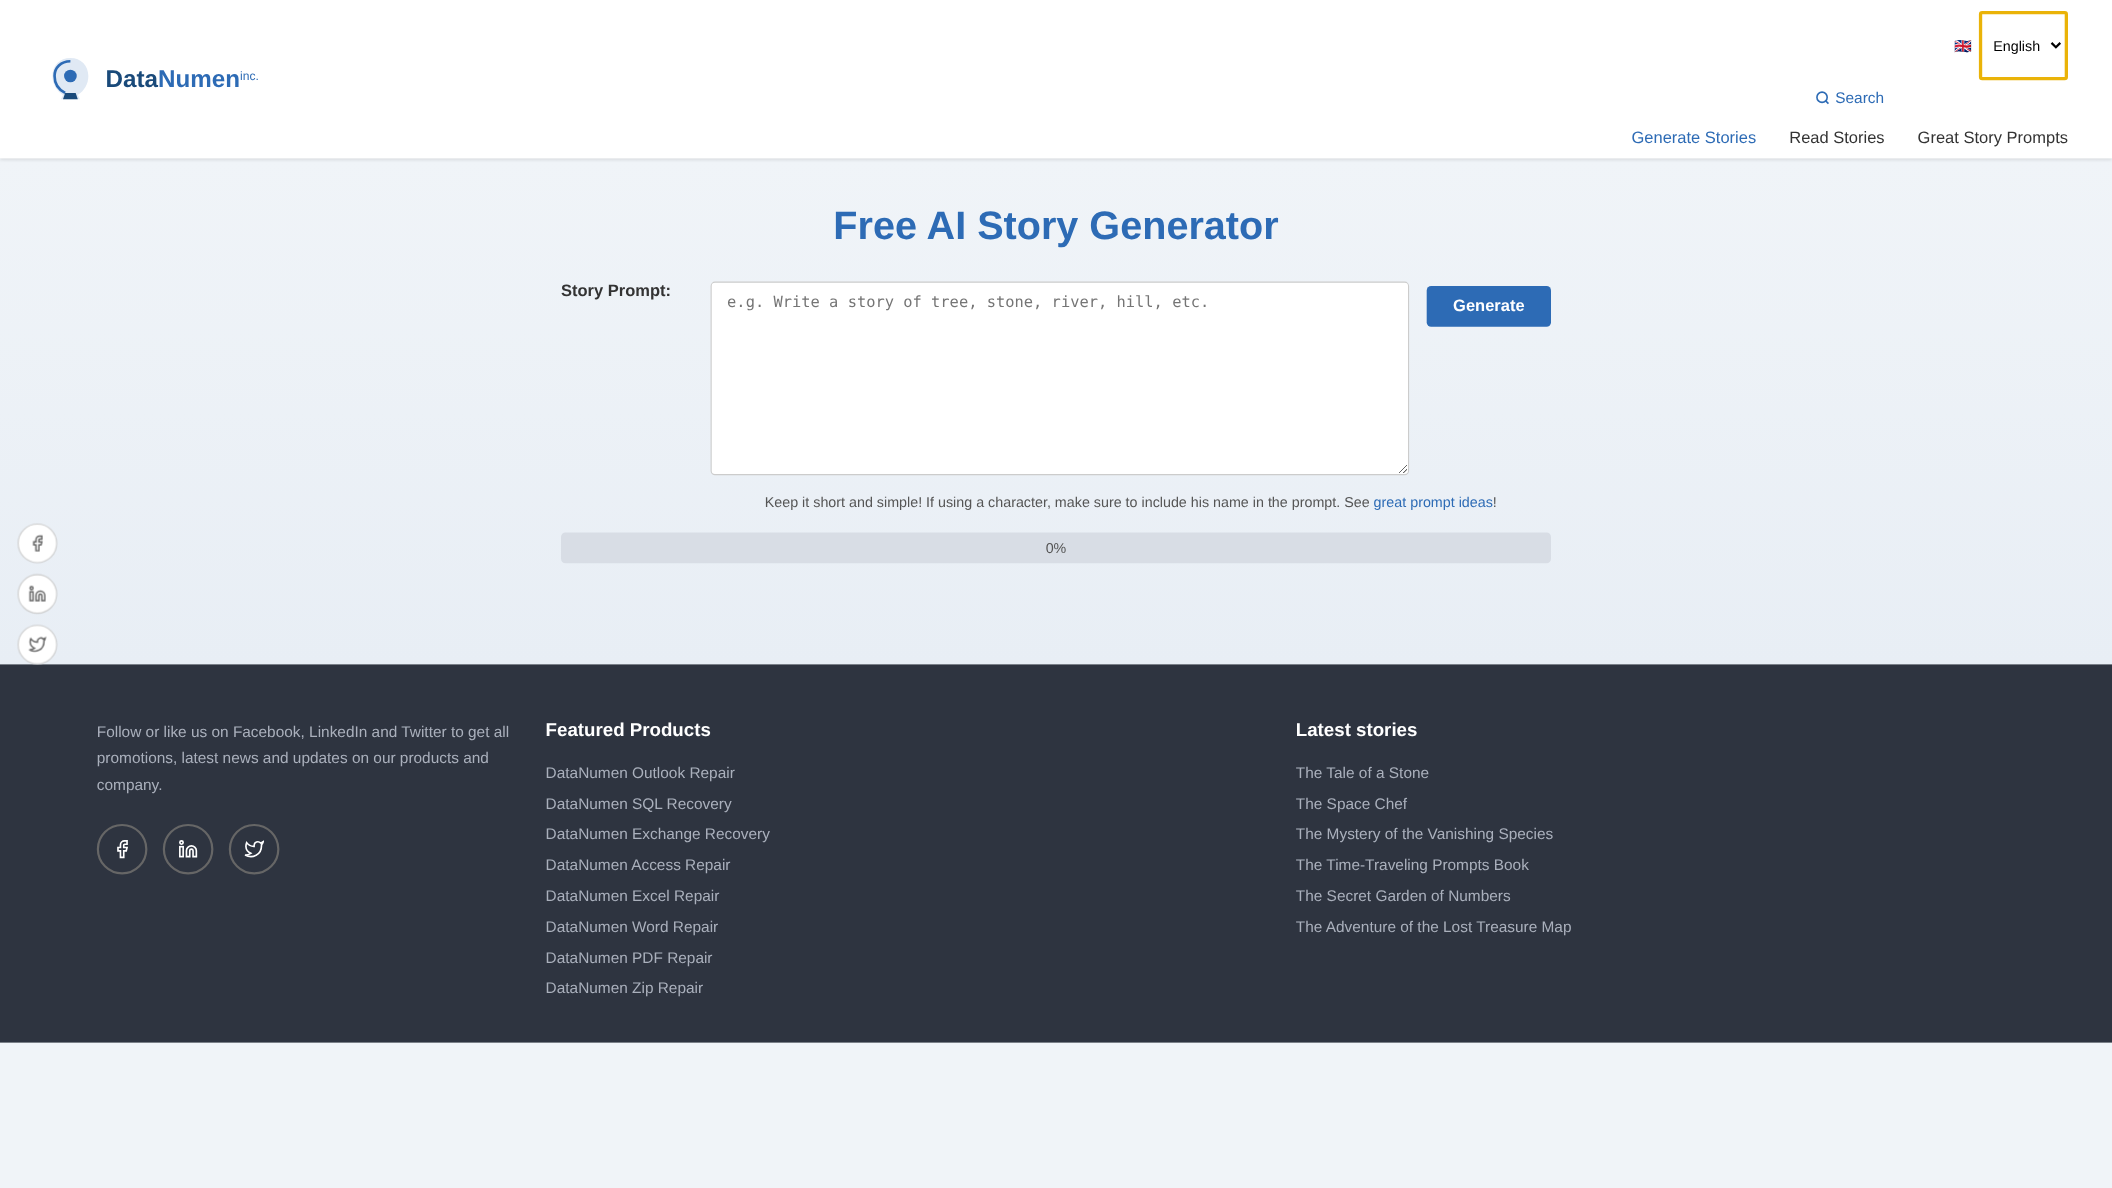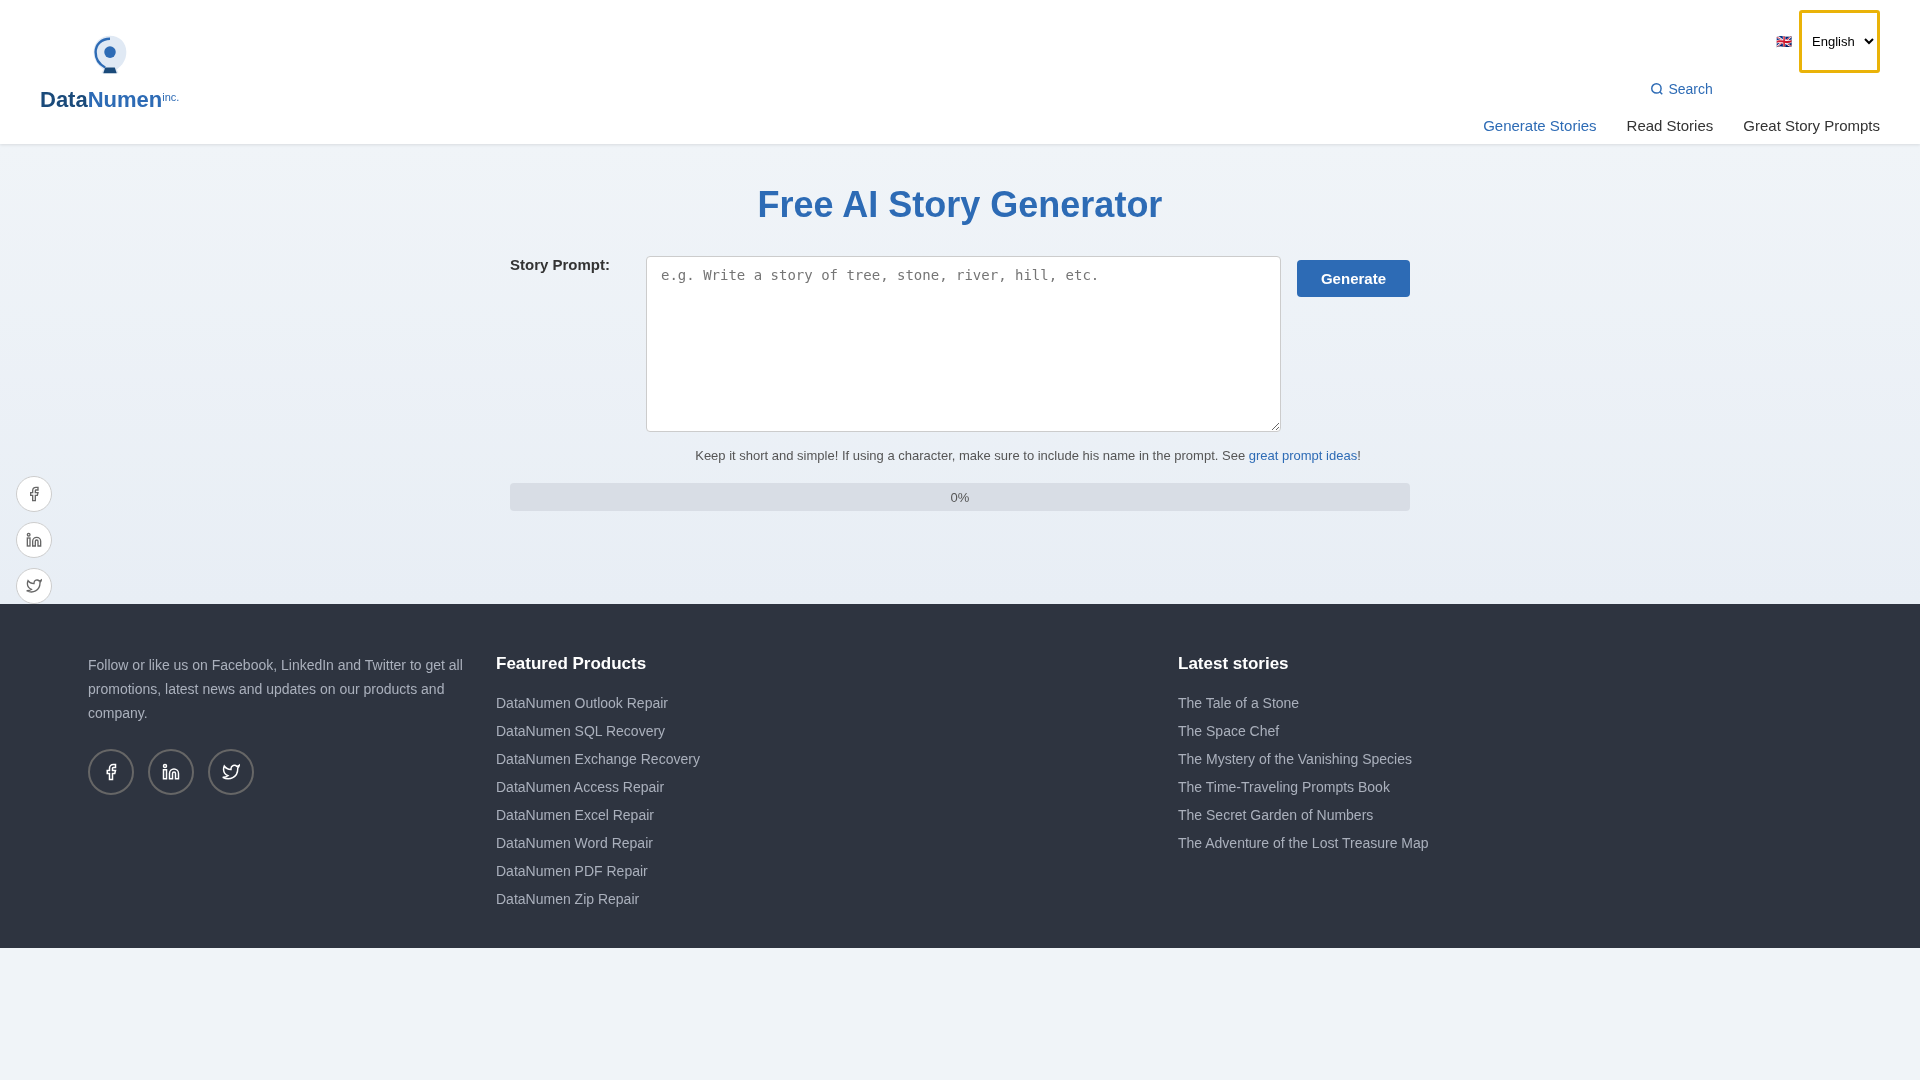--- a/index.html
+++ b/index.html
@@ -12,21 +12,20 @@
       align-items: center;
       justify-content: space-between;
       padding: 10px 40px;
       box-shadow: 0 1px 3px rgba(0,0,0,0.1);
       position: relative;
     }
     .logo-area {
       display: flex;
       align-items: center;
       gap: 8px;
-      flex-direction: column;
     }
     .logo-icon {
       width: 48px;
       height: 48px;
     }
     .header-right {
       display: flex;
       flex-direction: column;
       align-items: flex-end;
       gap: 8px;

